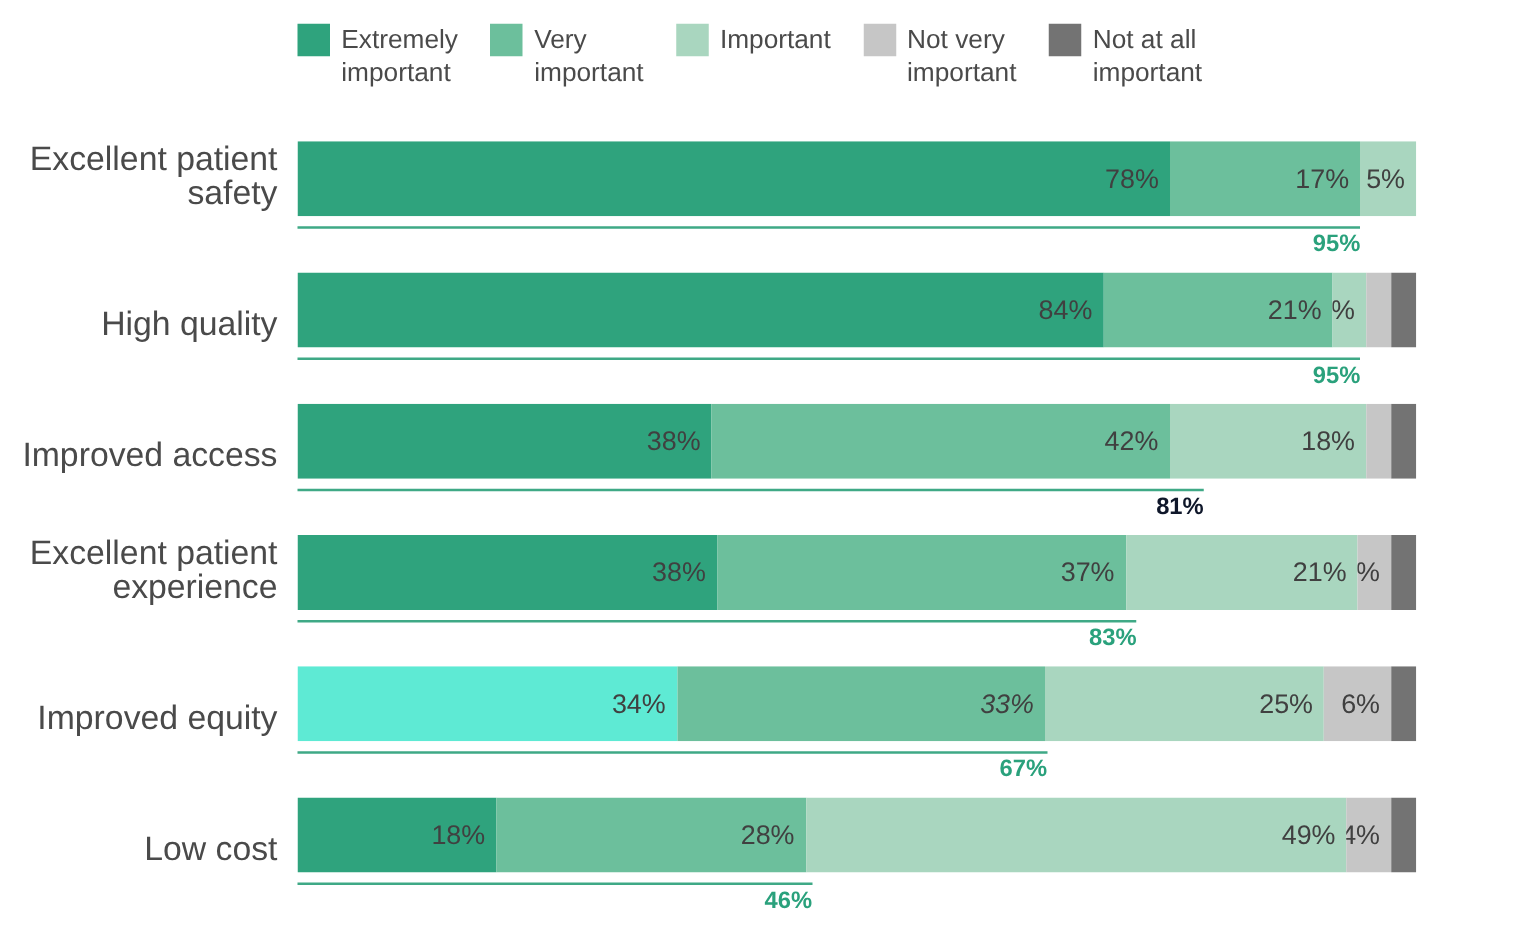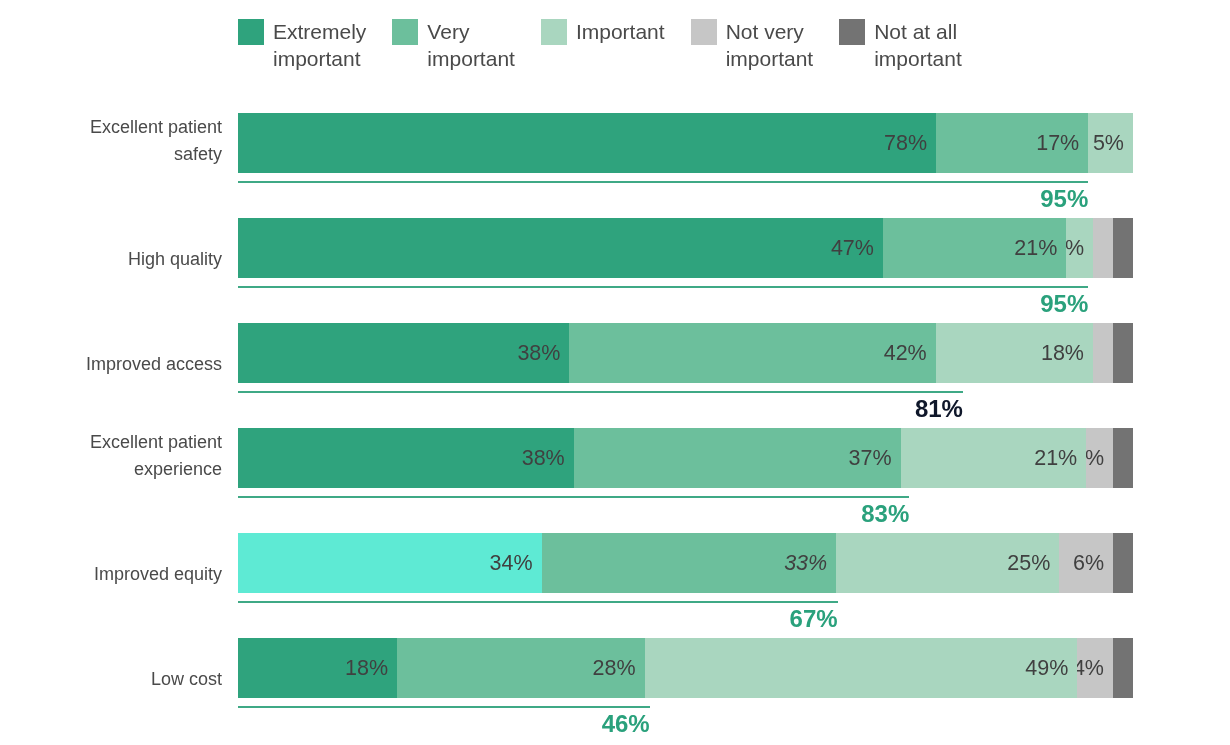--- a/index.html
+++ b/index.html
@@ -51,21 +51,21 @@
   }
   .row{
     position:relative;
     height:105px;
   }
   .row-label{
     position:absolute;
     left:0; top:0;
     width:222px;
     text-align:right;
-    font-size:18px;
+    font-size:27px;
     line-height:27px;
     color:#4a4a4a;
     white-space:pre-line;
   }
   .row-label.two-line{ top:1px; }
   .row-label.one-line{ top:28px; }
 
   .bar{
     position:absolute;
     left:238px; top:0;
@@ -92,21 +92,21 @@
   .bracket{
     position:absolute;
     left:238px;
     top:68px;
     height:2px;
     background:#3fa986;
   }
   .total-label{
     position:absolute;
     top:72px;
-    font-size:24px;
+    font-size:19px;
     font-weight:bold;
     color:#2aa17c;
     text-align:right;
     transform:translateX(-100%);
   }
 </style>
 </head>
 <body>
 
 <div class="chart">
@@ -146,21 +146,21 @@
           <div class="seg" style="width: 698.1px; background: rgb(47, 163, 125);">78%</div>
           <div class="seg" style="width: 152.15px; background: rgb(108, 191, 156);">17%</div>
           <div class="seg" style="width: 44.75px; background: rgb(169, 214, 191);">5%</div>
         </div>
         <div class="bracket" style="width: 850.25px; background: rgb(63, 169, 134);"></div>
         <div class="total-label" style="left: 1088.25px; color: rgb(42, 161, 124);">95%</div>
       </div>
       <div class="row">
         <div class="row-label one-line">High quality</div>
         <div class="bar">
-          <div class="seg" style="width: 662.3px; background: rgb(47, 163, 125);">47%</div>
+          <div class="seg" style="width: 662.3px; background: rgb(47, 163, 125);">84%</div>
           <div class="seg" style="width: 187.95px; background: rgb(108, 191, 156);">21%</div>
           <div class="seg" style="width: 26.85px; background: rgb(169, 214, 191);">3%</div>
           <div class="seg" style="width: 8.95px; background: rgb(198, 198, 198);"></div>
           <div class="seg" style="width: 8.95px; background: rgb(115, 115, 115);"></div>
         </div>
         <div class="bracket" style="width: 850.25px; background: rgb(63, 169, 134);"></div>
         <div class="total-label" style="left: 1088.25px; color: rgb(42, 161, 124);">95%</div>
       </div>
       <div class="row">
         <div class="row-label one-line">Improved access</div>

